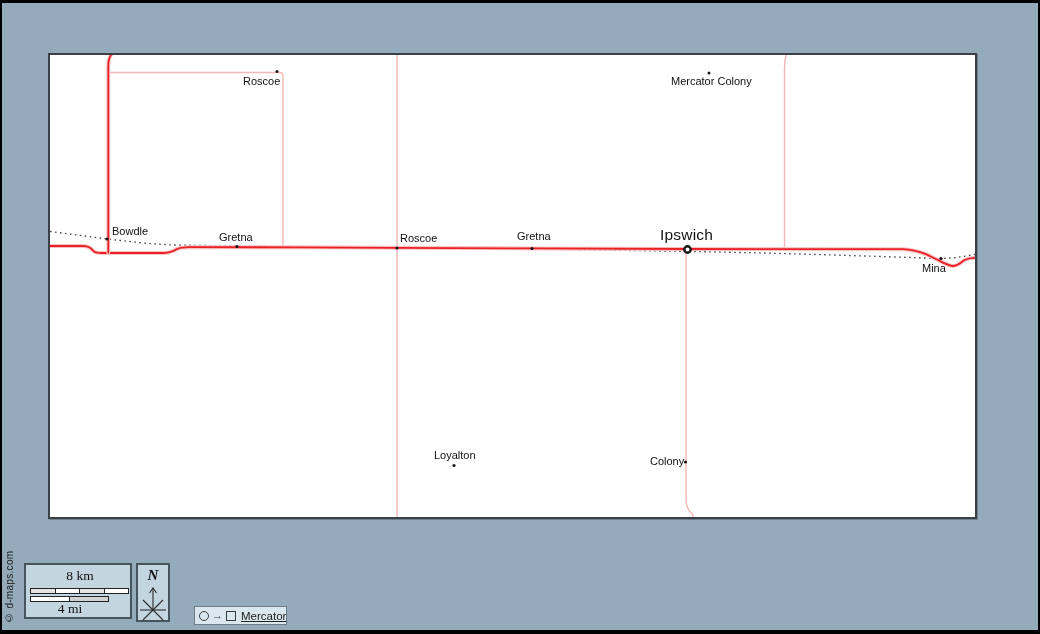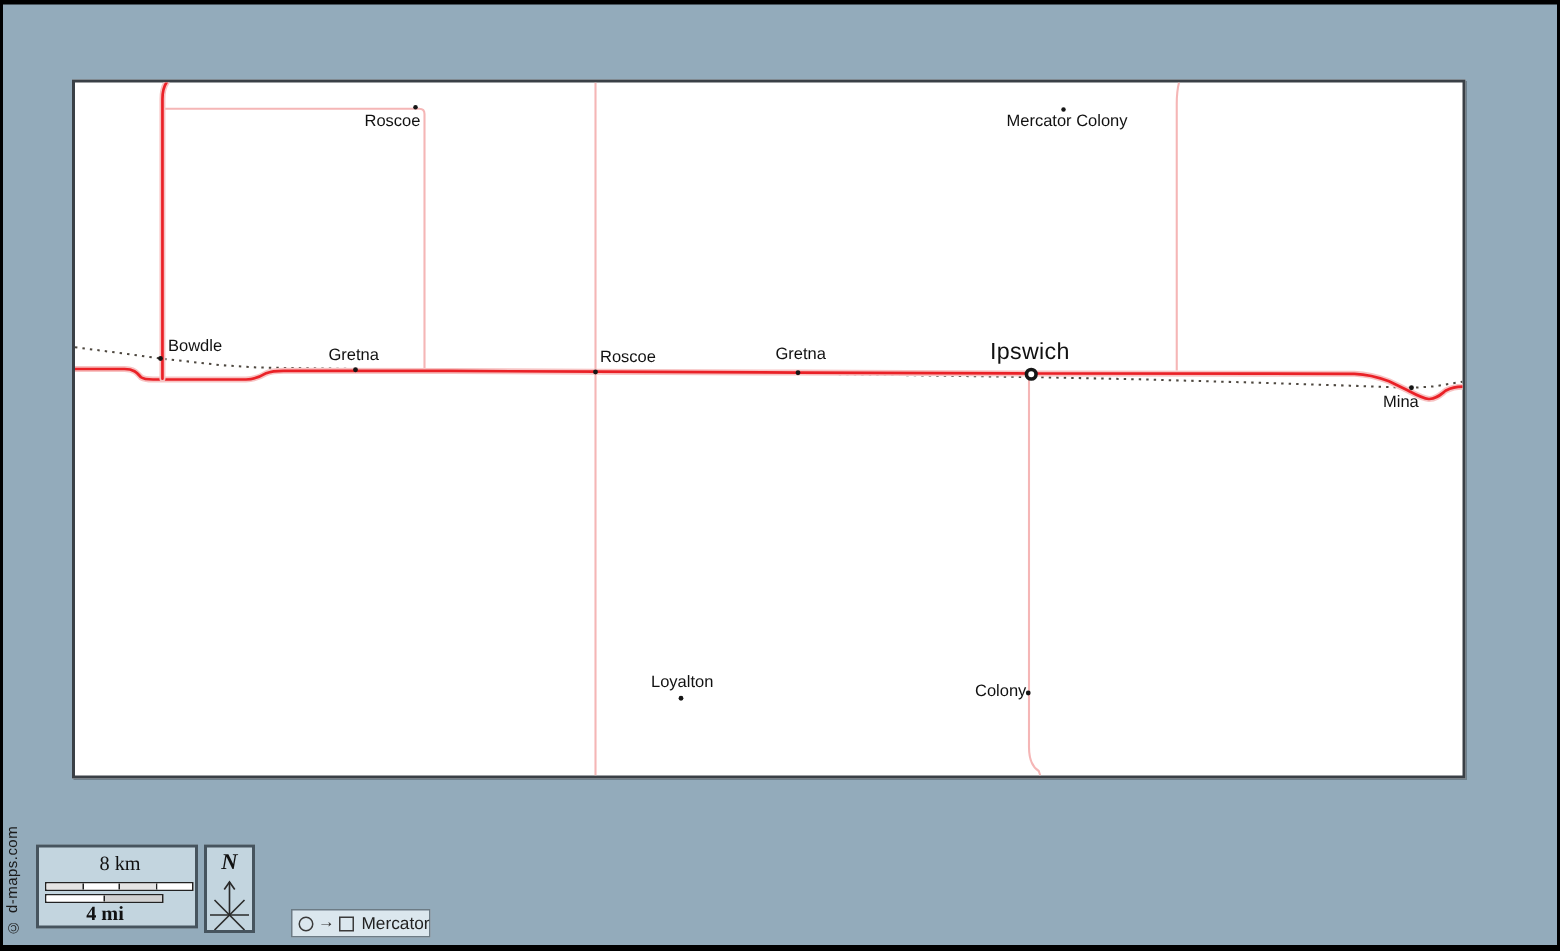--- a/index.html
+++ b/index.html
@@ -31,21 +31,21 @@
   .panel{
     position:absolute;background:#c3d5df;border:2px solid #46545e;
     box-sizing:border-box;z-index:30;
   }
   .scale-box{left:24px;top:563px;width:108px;height:56px;}
   .scale-km-label,.scale-mi-label{
     position:absolute;text-align:center;color:#111;
     font-family:"Liberation Serif",serif;font-size:13.5px;line-height:14px;
   }
   .scale-km-label{left:5px;top:4px;width:98px;}
-  .scale-mi-label{left:5px;top:37px;width:78px;font-weight:bold;}
+  .scale-mi-label{left:5px;top:37px;width:78px;}
   .bar{position:absolute;display:flex;border:1px solid #222;box-sizing:border-box;height:6px;background:#fff;}
   .bar-km{left:4px;top:23px;width:99px;}
   .bar-mi{left:4px;top:31px;width:79px;}
   .bar span{flex:1;border-right:1px solid #222;box-sizing:border-box;}
   .bar span:last-child{border-right:none;}
   .seg-a{background:#e4e4e4;}
   .seg-b{background:#ffffff;}
   .seg-c{background:#d2d2d2;}
   .north-box{left:136px;top:563px;width:34px;height:59px;}
   .north-label{
@@ -54,21 +54,21 @@
   }
   .compass{display:block;margin:1px auto 0 auto;}
   .mercator-box{
     position:absolute;left:194px;top:606px;width:93px;height:19px;
     background:#dbe7ee;border:1px solid #6c7b85;box-sizing:border-box;
     display:flex;align-items:center;padding:0 4px;gap:3px;z-index:30;
   }
   .glyph-circle{width:8px;height:8px;border:1px solid #3b3b3b;border-radius:50%;flex:none;}
   .glyph-square{width:8px;height:8px;border:1px solid #3b3b3b;flex:none;}
   .glyph-arrow{font-size:11px;line-height:11px;color:#333;flex:none;}
-  .mercator-label{font-size:11.5px;color:#222;margin-left:2px;}
+  .mercator-label{font-size:11.5px;color:#222;margin-left:2px;text-decoration:underline;}
   .copyright{
     position:absolute;left:2px;top:549px;height:76px;width:14px;
     writing-mode:vertical-rl;transform:rotate(180deg);
     font-size:10px;letter-spacing:.3px;color:#1b1b1b;z-index:30;
     display:flex;align-items:center;justify-content:center;
   }
 </style>
 </head>
 <body>
 

